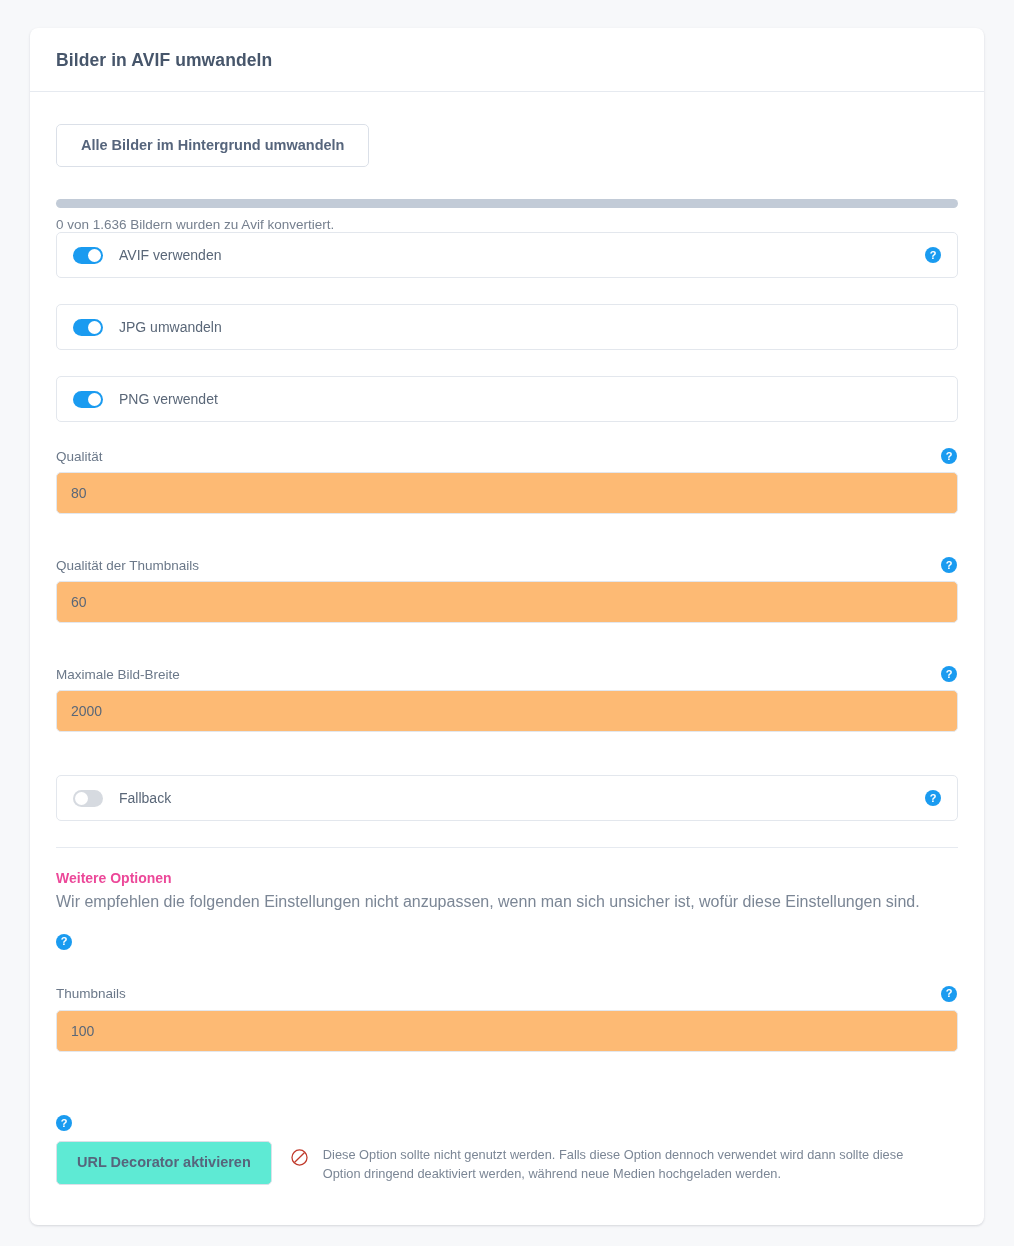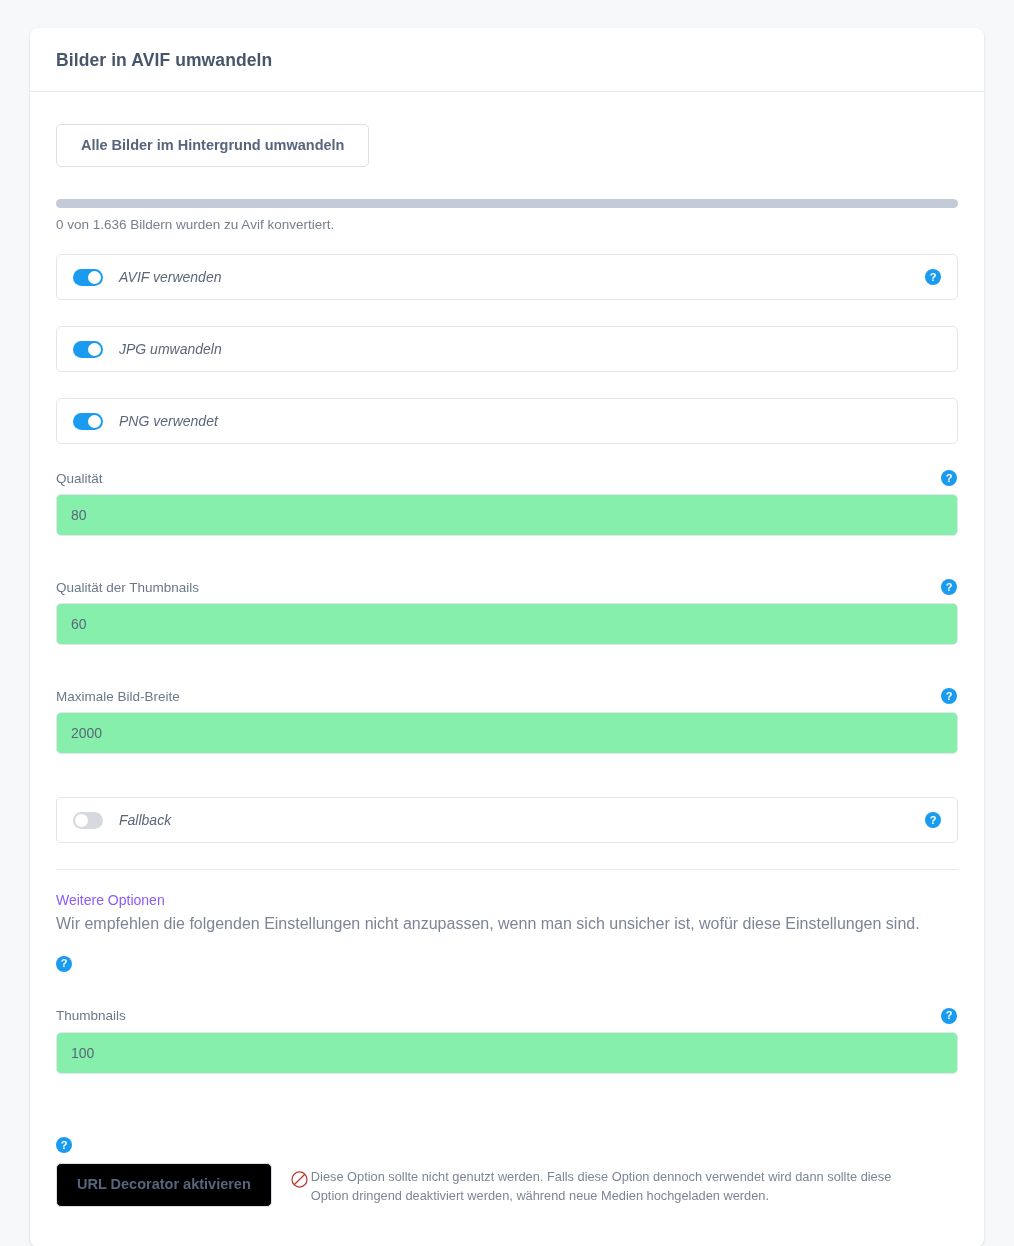--- a/index.html
+++ b/index.html
@@ -75,21 +75,20 @@
   }
   .progress-fill {
     height: 100%;
     background: #3c9ef0;
     border-radius: 6px;
     width: 0%;
   }
   .progress-text {
     font-size: 13.5px;
     color: #76808f;
-    margin-bottom: 22px;
   }
 
   
   .toggle-row {
     position: relative;
     border: 1px solid #e3e7ed;
     border-radius: 5px;
     height: 46px;
     display: flex;
     align-items: center;
@@ -116,21 +115,20 @@
     height: 13px;
     border-radius: 50%;
     background: #ffffff;
     transition: left .15s;
   }
   .switch.on .knob { left: 15px; }
   .toggle-label {
     margin-left: 16px;
     font-size: 14px;
     color: #5a6778;
-    font-style: italic;
   }
 
   
   .help {
     width: 16px;
     height: 16px;
     border-radius: 50%;
     background: #1a9bf0;
     color: #ffffff;
     font-size: 11px;
@@ -167,36 +165,36 @@
   }
   .field-input {
     width: 100%;
     height: 42px;
     border: 1px solid #e3e7ed;
     border-radius: 5px;
     padding: 0 14px;
     font-size: 14px;
     color: #5a6778;
     font-family: "Liberation Sans", sans-serif;
-    background: #86efac;
+    background: #fdba74;
     outline: none;
   }
 
   
   .divider {
     height: 1px;
     background: #e6eaf0;
     margin: 16px 0 22px 0;
   }
 
   
   .section-title {
     font-size: 14px;
-    font-weight: normal;
-    color: #8b5cf6;
+    font-weight: bold;
+    color: #ec4899;
     margin-bottom: 7px;
   }
   .section-desc {
     font-size: 16px;
     color: #7b8695;
     margin-bottom: 20px;
   }
 
   .icon-above {
     margin-bottom: 10px;
@@ -218,36 +216,36 @@
   .spacer-26 { height: 26px; }
   .spacer-18 { height: 18px; }
 
   
   .url-row {
     display: flex;
     align-items: flex-start;
     gap: 18px;
   }
   .url-btn {
-    background: #000000;
+    background: #5eead4;
     border: 1px solid #dbe0e8;
     border-radius: 5px;
     color: #56657c;
     font-size: 14.5px;
     font-weight: bold;
     font-family: "Liberation Sans", sans-serif;
     padding: 12px 20px;
     cursor: pointer;
     white-space: nowrap;
     line-height: 1.2;
   }
   .warn-wrap {
     display: flex;
     align-items: flex-start;
-    gap: 2px;
+    gap: 14px;
     padding-top: 5px;
   }
   .warn-icon {
     flex: 0 0 auto;
     margin-top: 2px;
   }
   .warn-text {
     font-size: 12.8px;
     color: #7b8695;
     line-height: 1.45;

